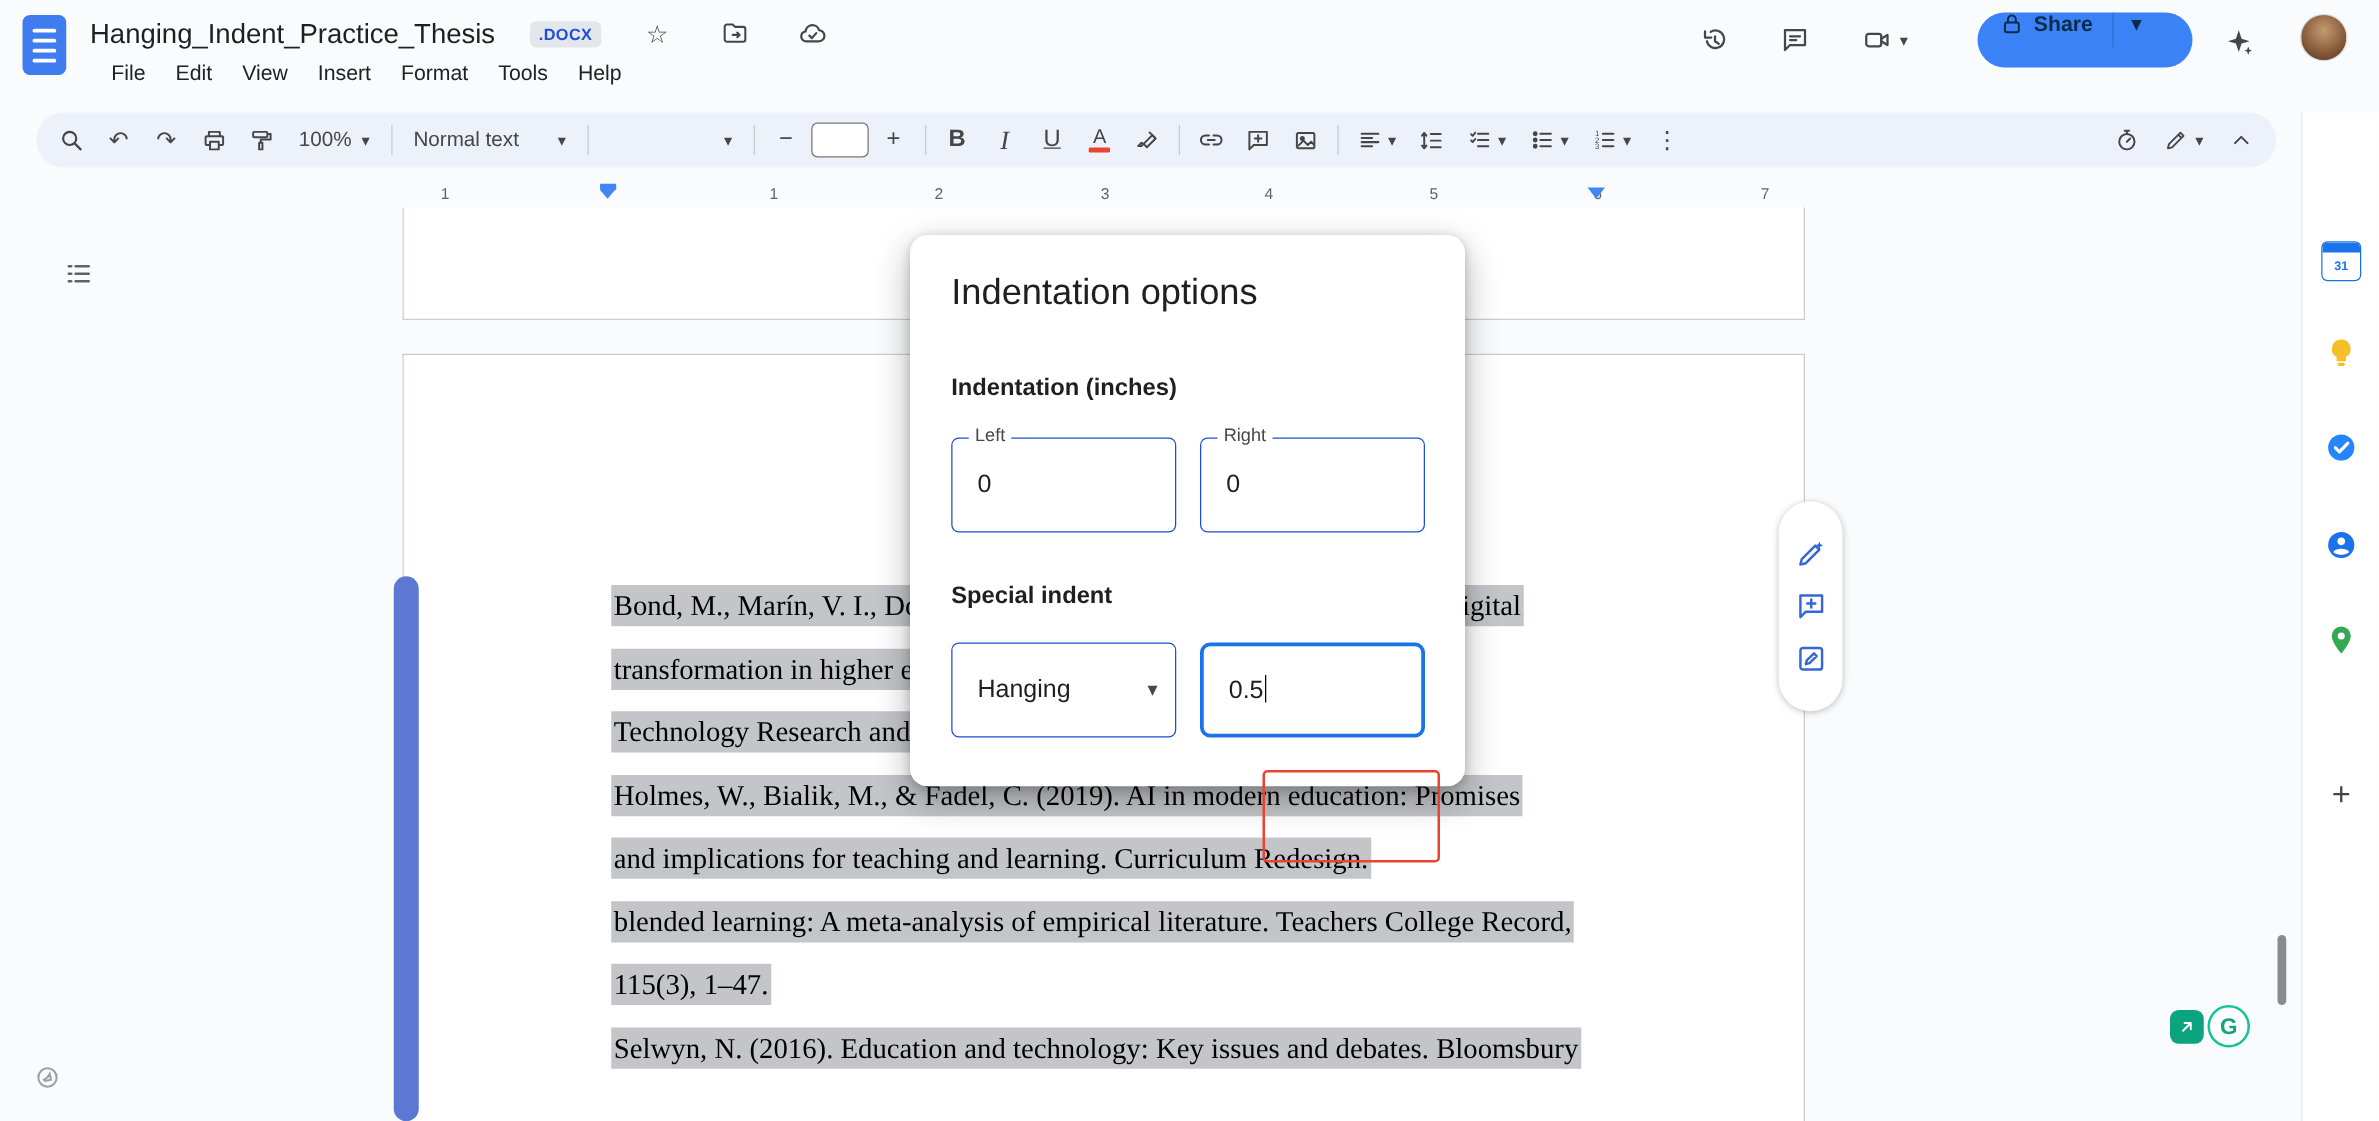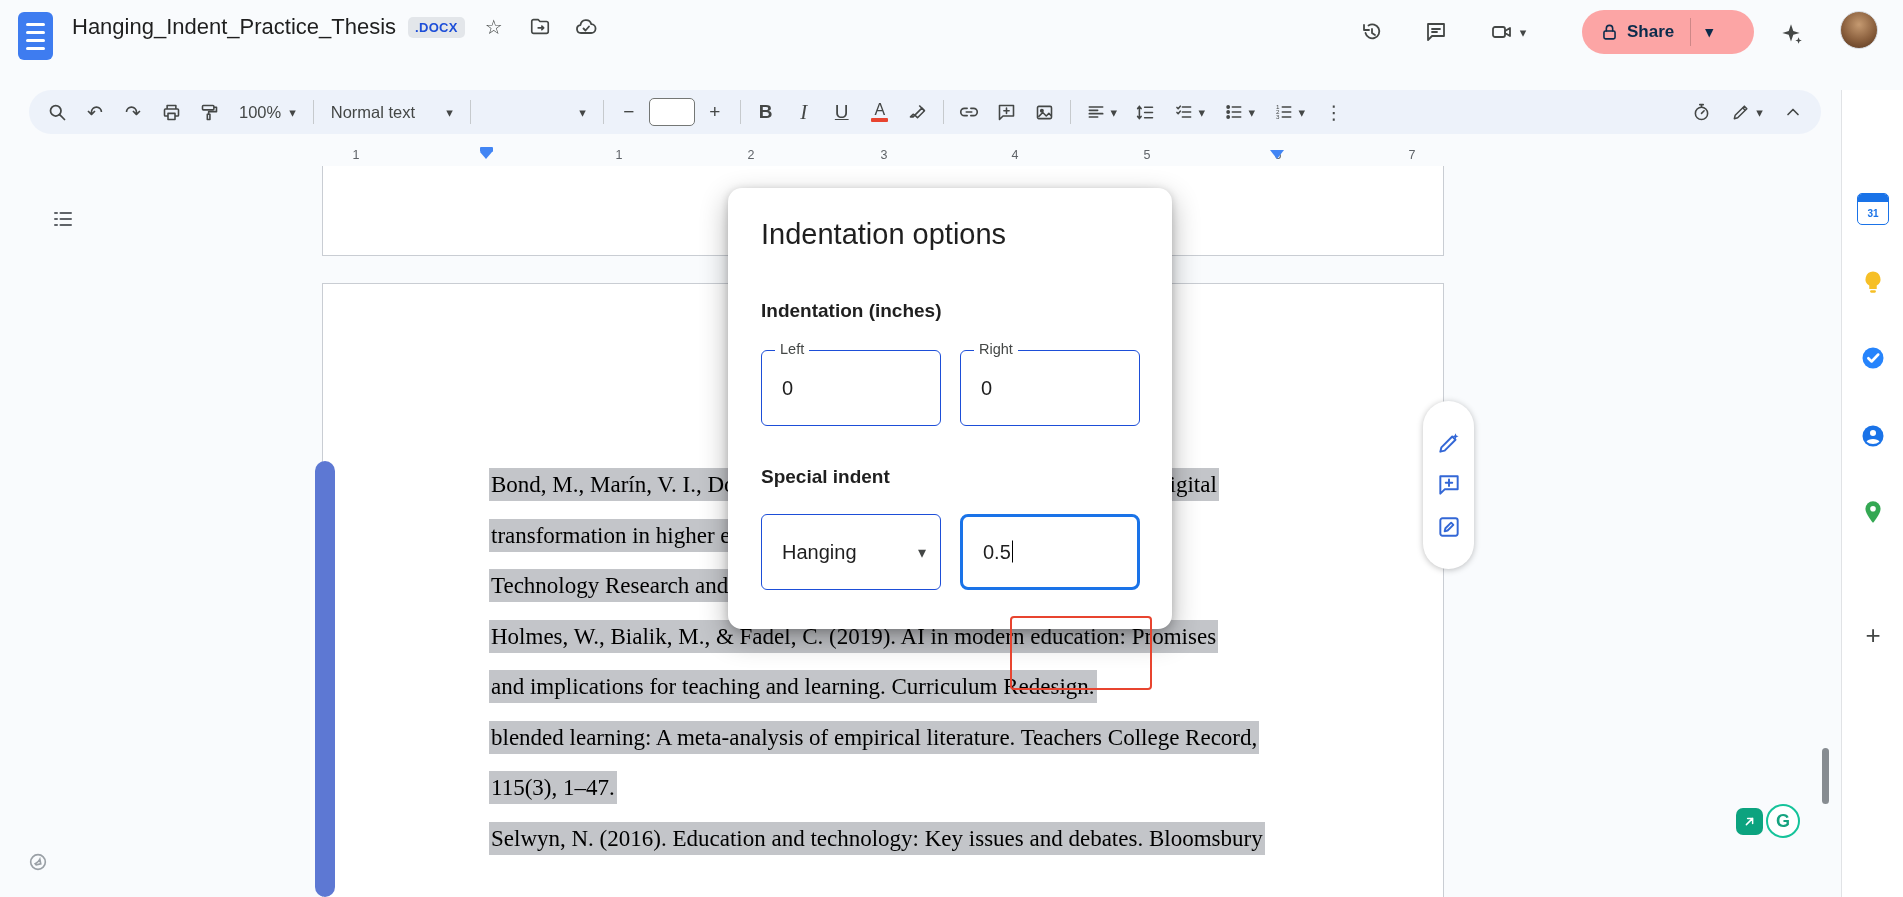--- a/index.html
+++ b/index.html
@@ -7,30 +7,30 @@
   font-family:"Liberation Sans",sans-serif;color:#202124;position:relative}
 .abs{position:absolute}
 svg{display:block}
 button{background:none;border:none;font-family:inherit;cursor:pointer;color:inherit}
 
 
 #header{position:absolute;left:0;top:0;width:1903px;height:88px}
 #docs-logo{position:absolute;left:18px;top:12px;width:35px;height:48px;background:#3e7cf0;
   border-radius:6px;display:flex;flex-direction:column;justify-content:center;gap:5px;padding:0 8px}
 #docs-logo i{display:block;height:3px;background:#fff;border-radius:2px}
-#title-row{position:absolute;left:72px;top:10px;display:flex;align-items:center;gap:12px}
+#title-row{position:absolute;left:72px;top:10px;display:flex;align-items:center;gap:28px}
 #doc-title{font-size:22px;color:#1f1f1f}
 #doc-badge{background:#e3e6ea;color:#1d4ed8;font-size:13px;font-weight:bold;
   padding:3px 7px;border-radius:5px;letter-spacing:.3px}
 .hd-ic{width:34px;height:34px;border-radius:50%;display:flex;align-items:center;justify-content:center;color:#444746;font-size:20px}
 #menu-row{position:absolute;left:78px;top:44px;display:flex;gap:2px}
 #menu-row button{font-size:17px;color:#202124;padding:5px 11px;border-radius:6px}
 
-#share-pill{position:absolute;left:1582px;top:10px;height:44px;width:172px;background:#fca5a5;
-  border-radius:22px;display:flex;align-items:center;color:#0b2b4b;font-weight:600;font-size:17px}
+#share-pill{position:absolute;left:1582px;top:10px;height:44px;width:172px;background:#3b82f6;
+  border-radius:22px;display:flex;align-items:flex-start;color:#0b2b4b;font-weight:600;font-size:17px}
 #share-pill .lbl{margin-left:8px}
 #share-pill .div{width:1px;height:28px;background:rgba(0,0,0,.18);margin:0 0 0 16px}
 #share-pill .car{width:36px;text-align:center;color:#0b2b4b;font-size:15px}
 #avatar{position:absolute;left:1840px;top:11px;width:38px;height:38px;border-radius:50%;
   background:radial-gradient(circle at 50% 35%,#c59a71 0%,#8a5f3d 55%,#55341d 100%);border:1px solid #d7dadf}
 
 
 #toolbar{position:absolute;left:29px;top:90px;width:1792px;height:44px;background:#edf2fa;
   border-radius:22px;display:flex;align-items:center;padding:0 10px;gap:2px}
 .tbtn{min-width:36px;height:36px;border-radius:18px;display:flex;align-items:center;
@@ -129,20 +129,29 @@
         </svg>
     </button>
     <button class="hd-ic">
       <svg width="24" height="24" viewBox="0 0 24 24" fill="none" stroke="#444746" stroke-width="1.8" stroke-linecap="round" stroke-linejoin="round">
           <path d="M7 18a4 4 0 01-.5-7.97A5.5 5.5 0 0117.3 9.2 3.8 3.8 0 0117 18z"></path>
           <path d="M9.5 13.5l2 2 3.5-4"></path>
         </svg>
     </button>
   </div>
 
+  <nav id="menu-row">
+    <button>File</button>
+    <button>Edit</button>
+    <button>View</button>
+    <button>Insert</button>
+    <button>Format</button>
+    <button>Tools</button>
+    <button>Help</button>
+  </nav>
 
   <button class="hd-ic abs" style="left:1352px;top:12px;width:40px;height:40px">
     <svg width="24" height="24" viewBox="0 0 24 24" fill="none" stroke="#444746" stroke-width="1.8" stroke-linecap="round" stroke-linejoin="round">
         <path d="M4 5v5h5"></path>
         <path d="M5.5 13a7 7 0 103-7.5"></path>
         <path d="M12 9v4l3 2"></path>
       </svg>
   </button>
   <button class="hd-ic abs" style="left:1416px;top:12px;width:40px;height:40px">
     <svg width="24" height="24" viewBox="0 0 24 24" fill="none" stroke="#444746" stroke-width="1.8" stroke-linecap="round" stroke-linejoin="round">

